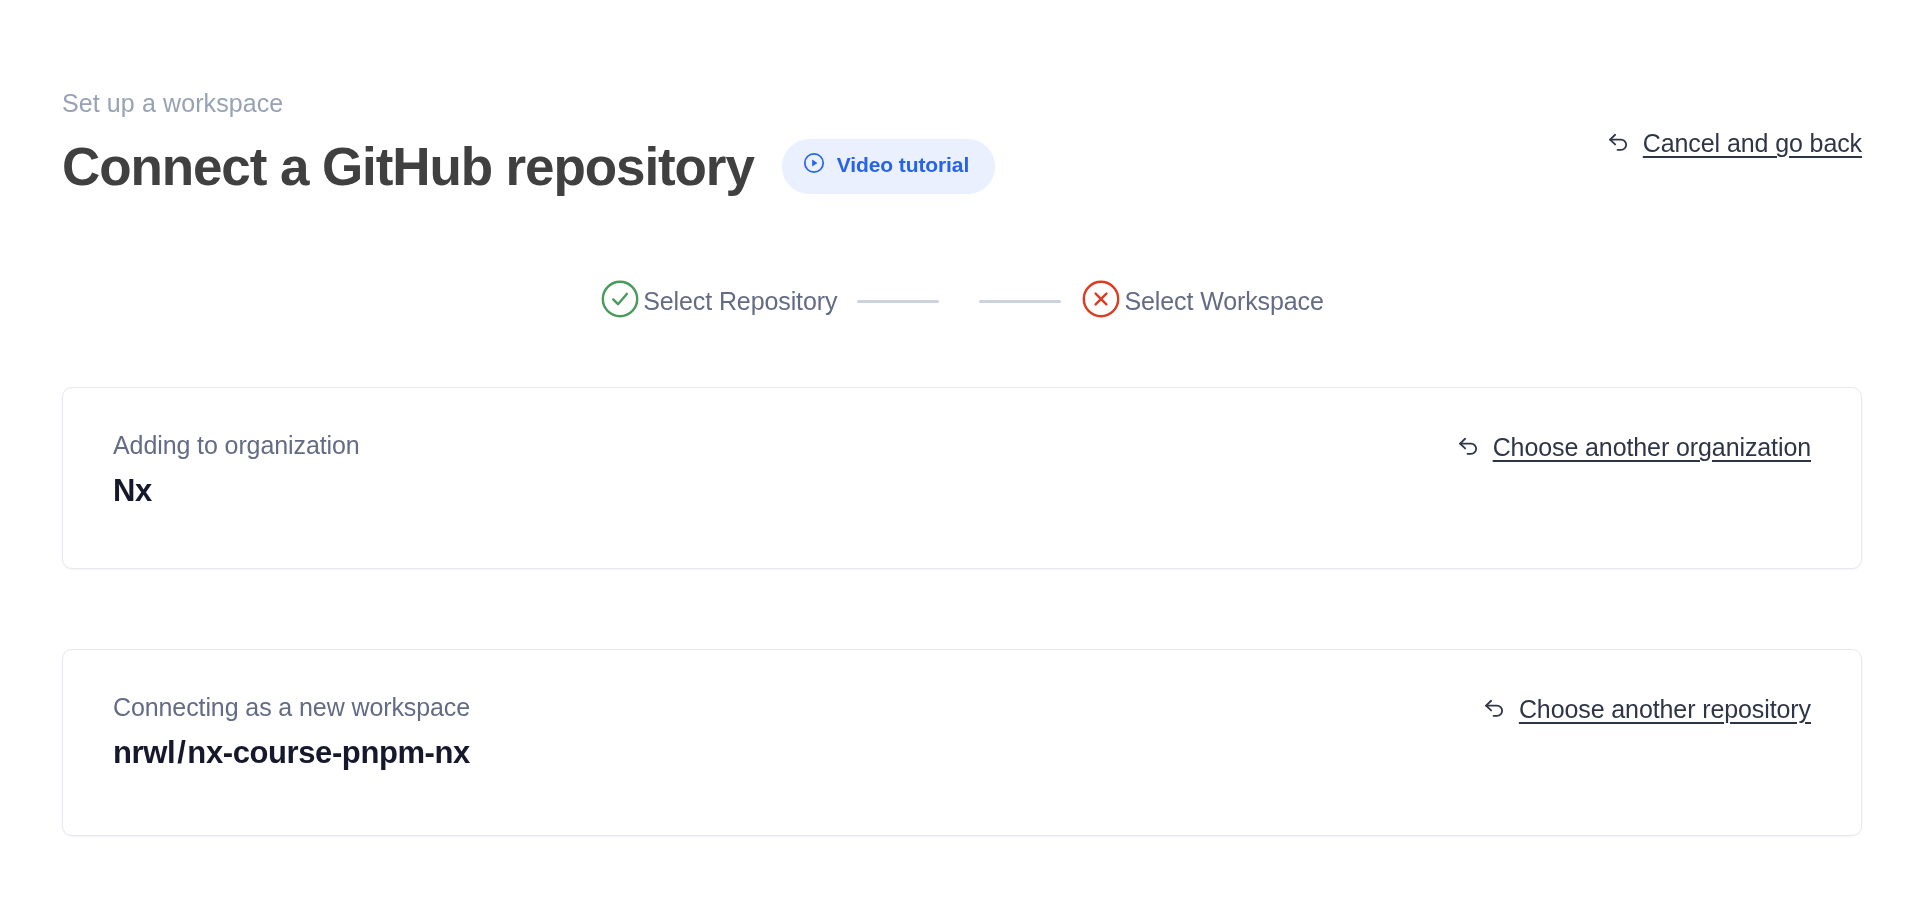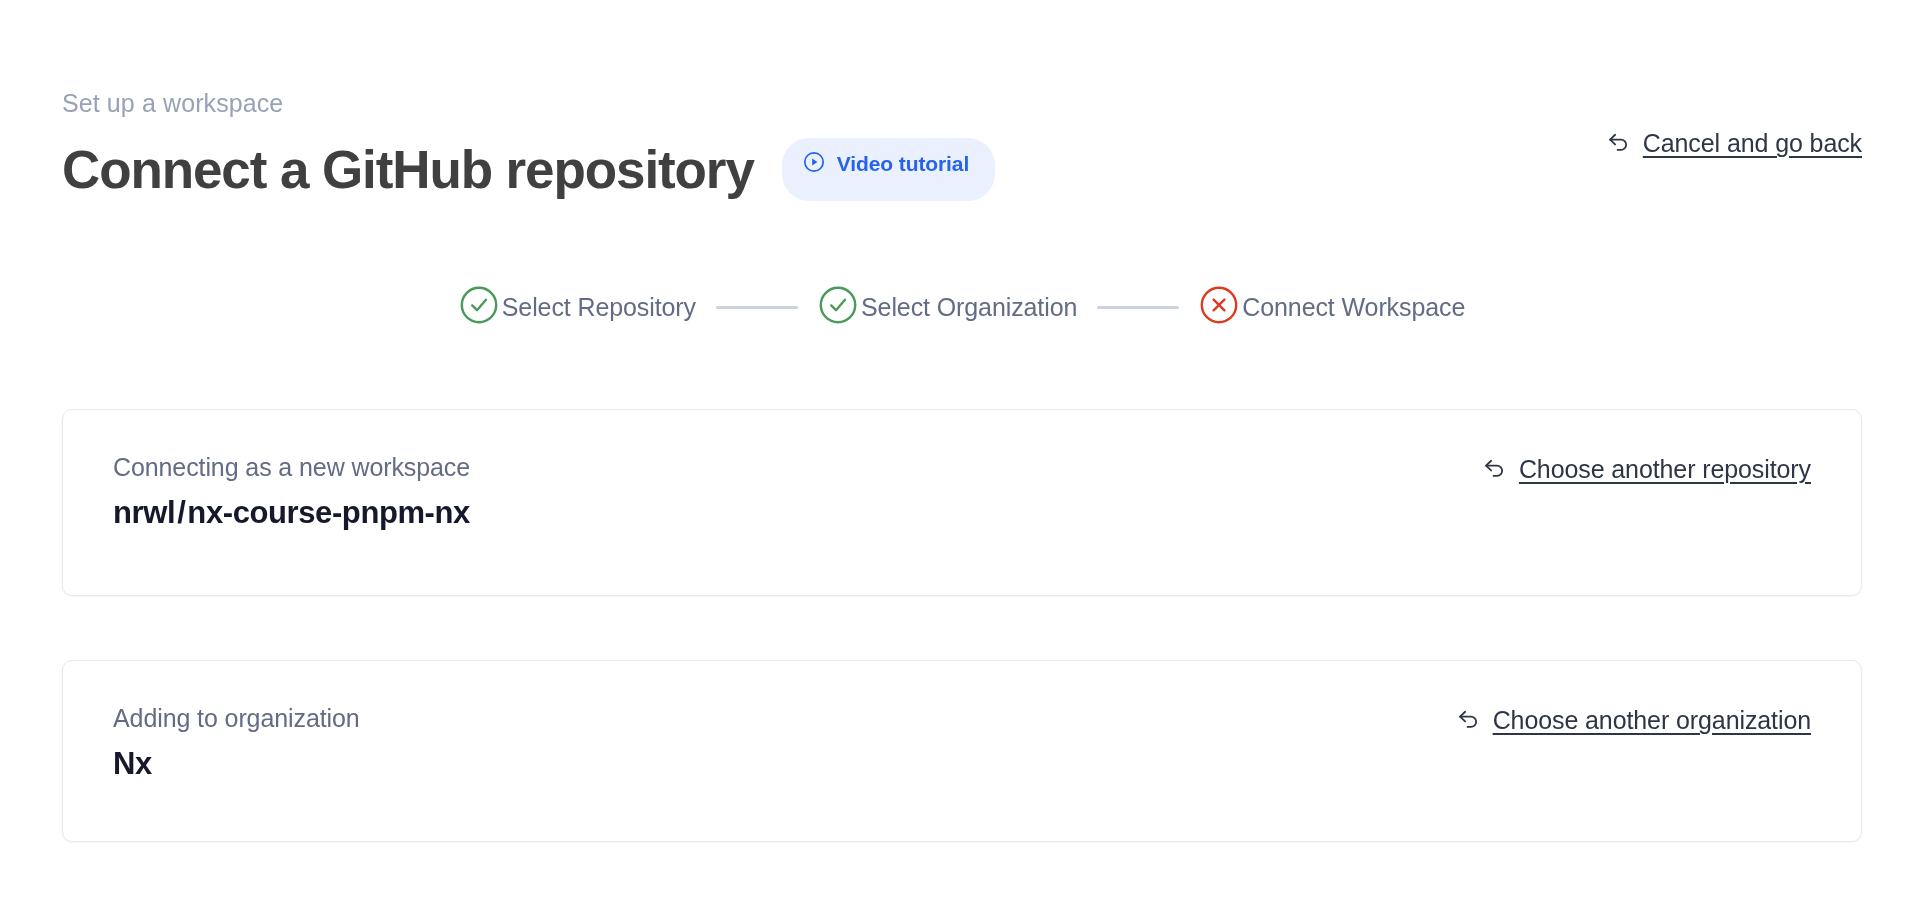--- a/index.html
+++ b/index.html
@@ -49,21 +49,21 @@
     color: #404040;
     letter-spacing: -1.1px;
   }
 
   .video-badge {
     display: inline-flex;
     align-items: center;
     gap: 11px;
     background: #eaf0fd;
     border-radius: 27px;
-    padding: 12px 26px 24px 20px;
+    padding: 12px 26px 16px 20px;
     cursor: pointer;
     border: none;
   }
 
   .video-badge .label {
     font-size: 21px;
     font-weight: 700;
     color: #2563eb;
     letter-spacing: -0.1px;
     white-space: nowrap;
@@ -220,41 +220,49 @@
         <svg width="40" height="40" viewBox="0 0 40 40" fill="none" stroke="#4a9a5c" stroke-width="2.4" stroke-linecap="round" stroke-linejoin="round">
           <circle cx="20" cy="20" r="17.2"></circle>
           <path d="M13.2 20.4 L18 25.2 L27 14.8"></path>
         </svg>
       </span>
       <span class="step-label">Select Repository</span>
     </div>
 
     <span class="step-connector"></span>
 
-    <div class="step">
-      <span class="step-icon">
-        <svg width="40" height="40" viewBox="0 0 40 40" fill="none" stroke="#4a9a5c" stroke-width="2.4" stroke-linecap="round" stroke-linejoin="round">
-          <circle cx="20" cy="20" r="17.2"></circle>
-          <path d="M13.2 20.4 L18 25.2 L27 14.8"></path>
-        </svg>
-      </span>
-      <span class="step-label">Select Organization</span>
-    </div>
 
     <span class="step-connector"></span>
 
     <div class="step">
       <span class="step-icon">
         <svg width="40" height="40" viewBox="0 0 40 40" fill="none" stroke="#dd3c20" stroke-width="2.4" stroke-linecap="round" stroke-linejoin="round">
           <circle cx="20" cy="20" r="17.2"></circle>
           <path d="M14.6 14.6 L25.4 25.4 M25.4 14.6 L14.6 25.4"></path>
         </svg>
       </span>
-      <span class="step-label">Connect Workspace</span>
-    </div>
+      <span class="step-label">Select Workspace</span>
+    </div>
+  </div>
+
+  <div class="card" id="card-organization">
+    <div>
+      <div class="card-caption">Adding to organization</div>
+      <div class="card-value">Nx</div>
+    </div>
+
+    <a class="card-link">
+      <span class="uturn-icon">
+        <svg width="27" height="27" viewBox="0 0 24 24" fill="none" stroke="#2e3546" stroke-width="1.6" stroke-linecap="round" stroke-linejoin="round">
+          <path d="M9 6 L4.5 10.3 L9 14.6"></path>
+          <path d="M4.5 10.3 H14.2 a4.6 4.6 0 0 1 0 9.2 H11.2"></path>
+        </svg>
+      </span>
+      <span class="label">Choose another organization</span>
+    </a>
   </div>
 
   <div class="card" id="card-repository">
     <div>
       <div class="card-caption">Connecting as a new workspace</div>
       <div class="card-value">
         <span class="owner">nrwl</span><span class="sep">/</span><span class="repo">nx-course-pnpm-nx</span>
       </div>
     </div>
 
@@ -262,30 +270,13 @@
       <span class="uturn-icon">
         <svg width="27" height="27" viewBox="0 0 24 24" fill="none" stroke="#2e3546" stroke-width="1.6" stroke-linecap="round" stroke-linejoin="round">
           <path d="M9 6 L4.5 10.3 L9 14.6"></path>
           <path d="M4.5 10.3 H14.2 a4.6 4.6 0 0 1 0 9.2 H11.2"></path>
         </svg>
       </span>
       <span class="label">Choose another repository</span>
     </a>
   </div>
 
-  <div class="card" id="card-organization">
-    <div>
-      <div class="card-caption">Adding to organization</div>
-      <div class="card-value">Nx</div>
-    </div>
-
-    <a class="card-link">
-      <span class="uturn-icon">
-        <svg width="27" height="27" viewBox="0 0 24 24" fill="none" stroke="#2e3546" stroke-width="1.6" stroke-linecap="round" stroke-linejoin="round">
-          <path d="M9 6 L4.5 10.3 L9 14.6"></path>
-          <path d="M4.5 10.3 H14.2 a4.6 4.6 0 0 1 0 9.2 H11.2"></path>
-        </svg>
-      </span>
-      <span class="label">Choose another organization</span>
-    </a>
-  </div>
-
 </div>
 
 </body></html>

